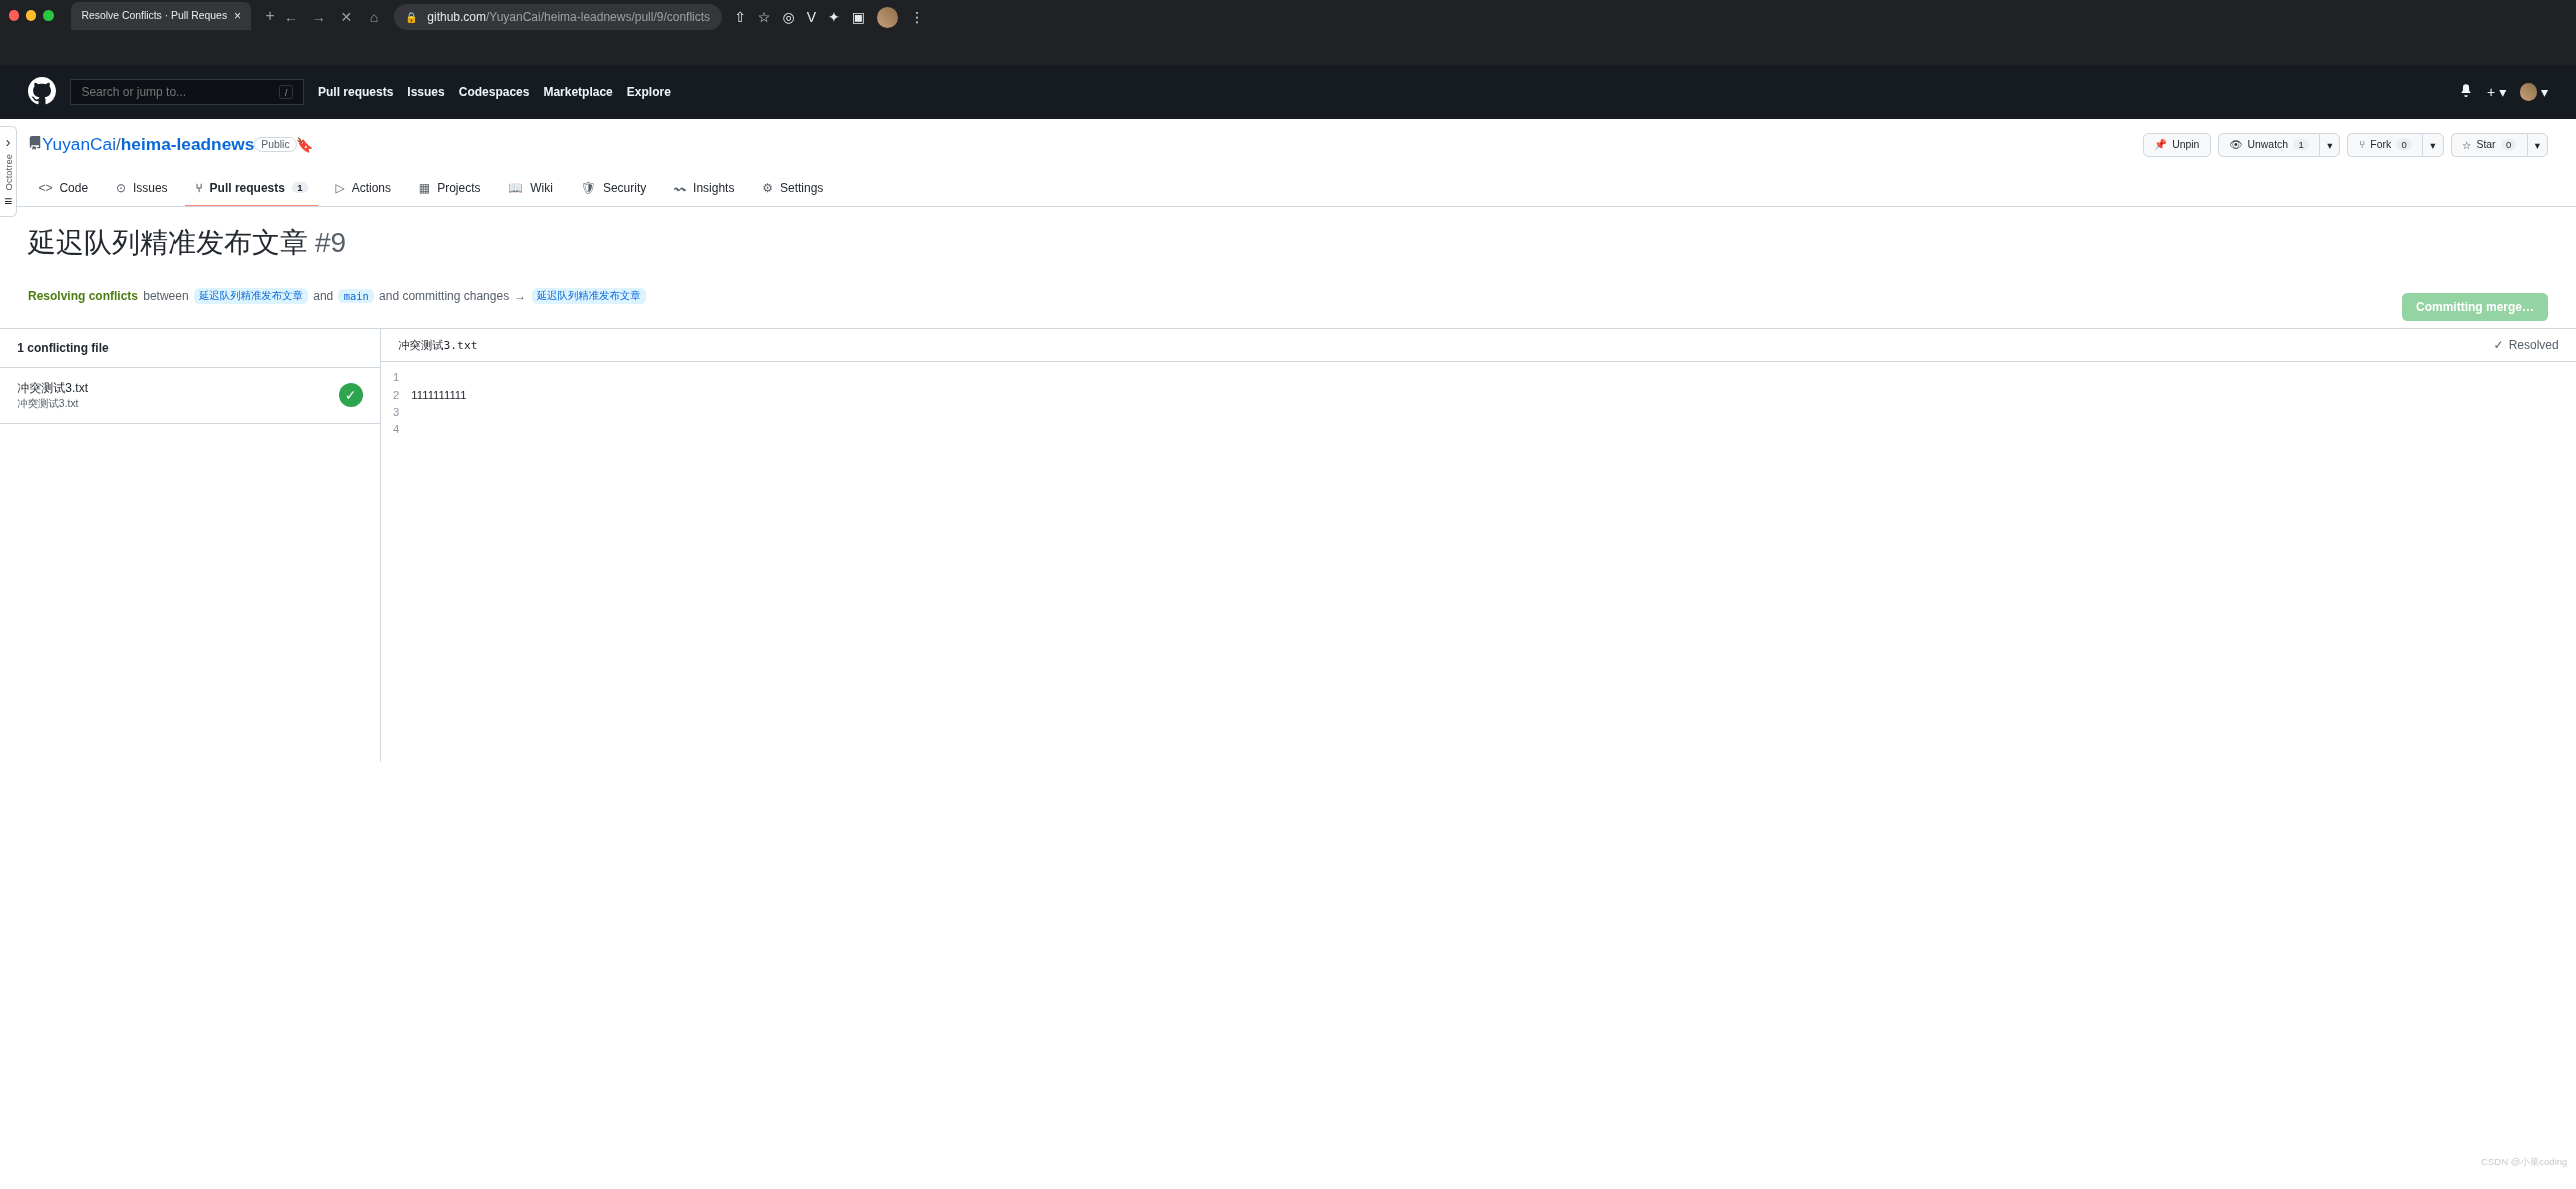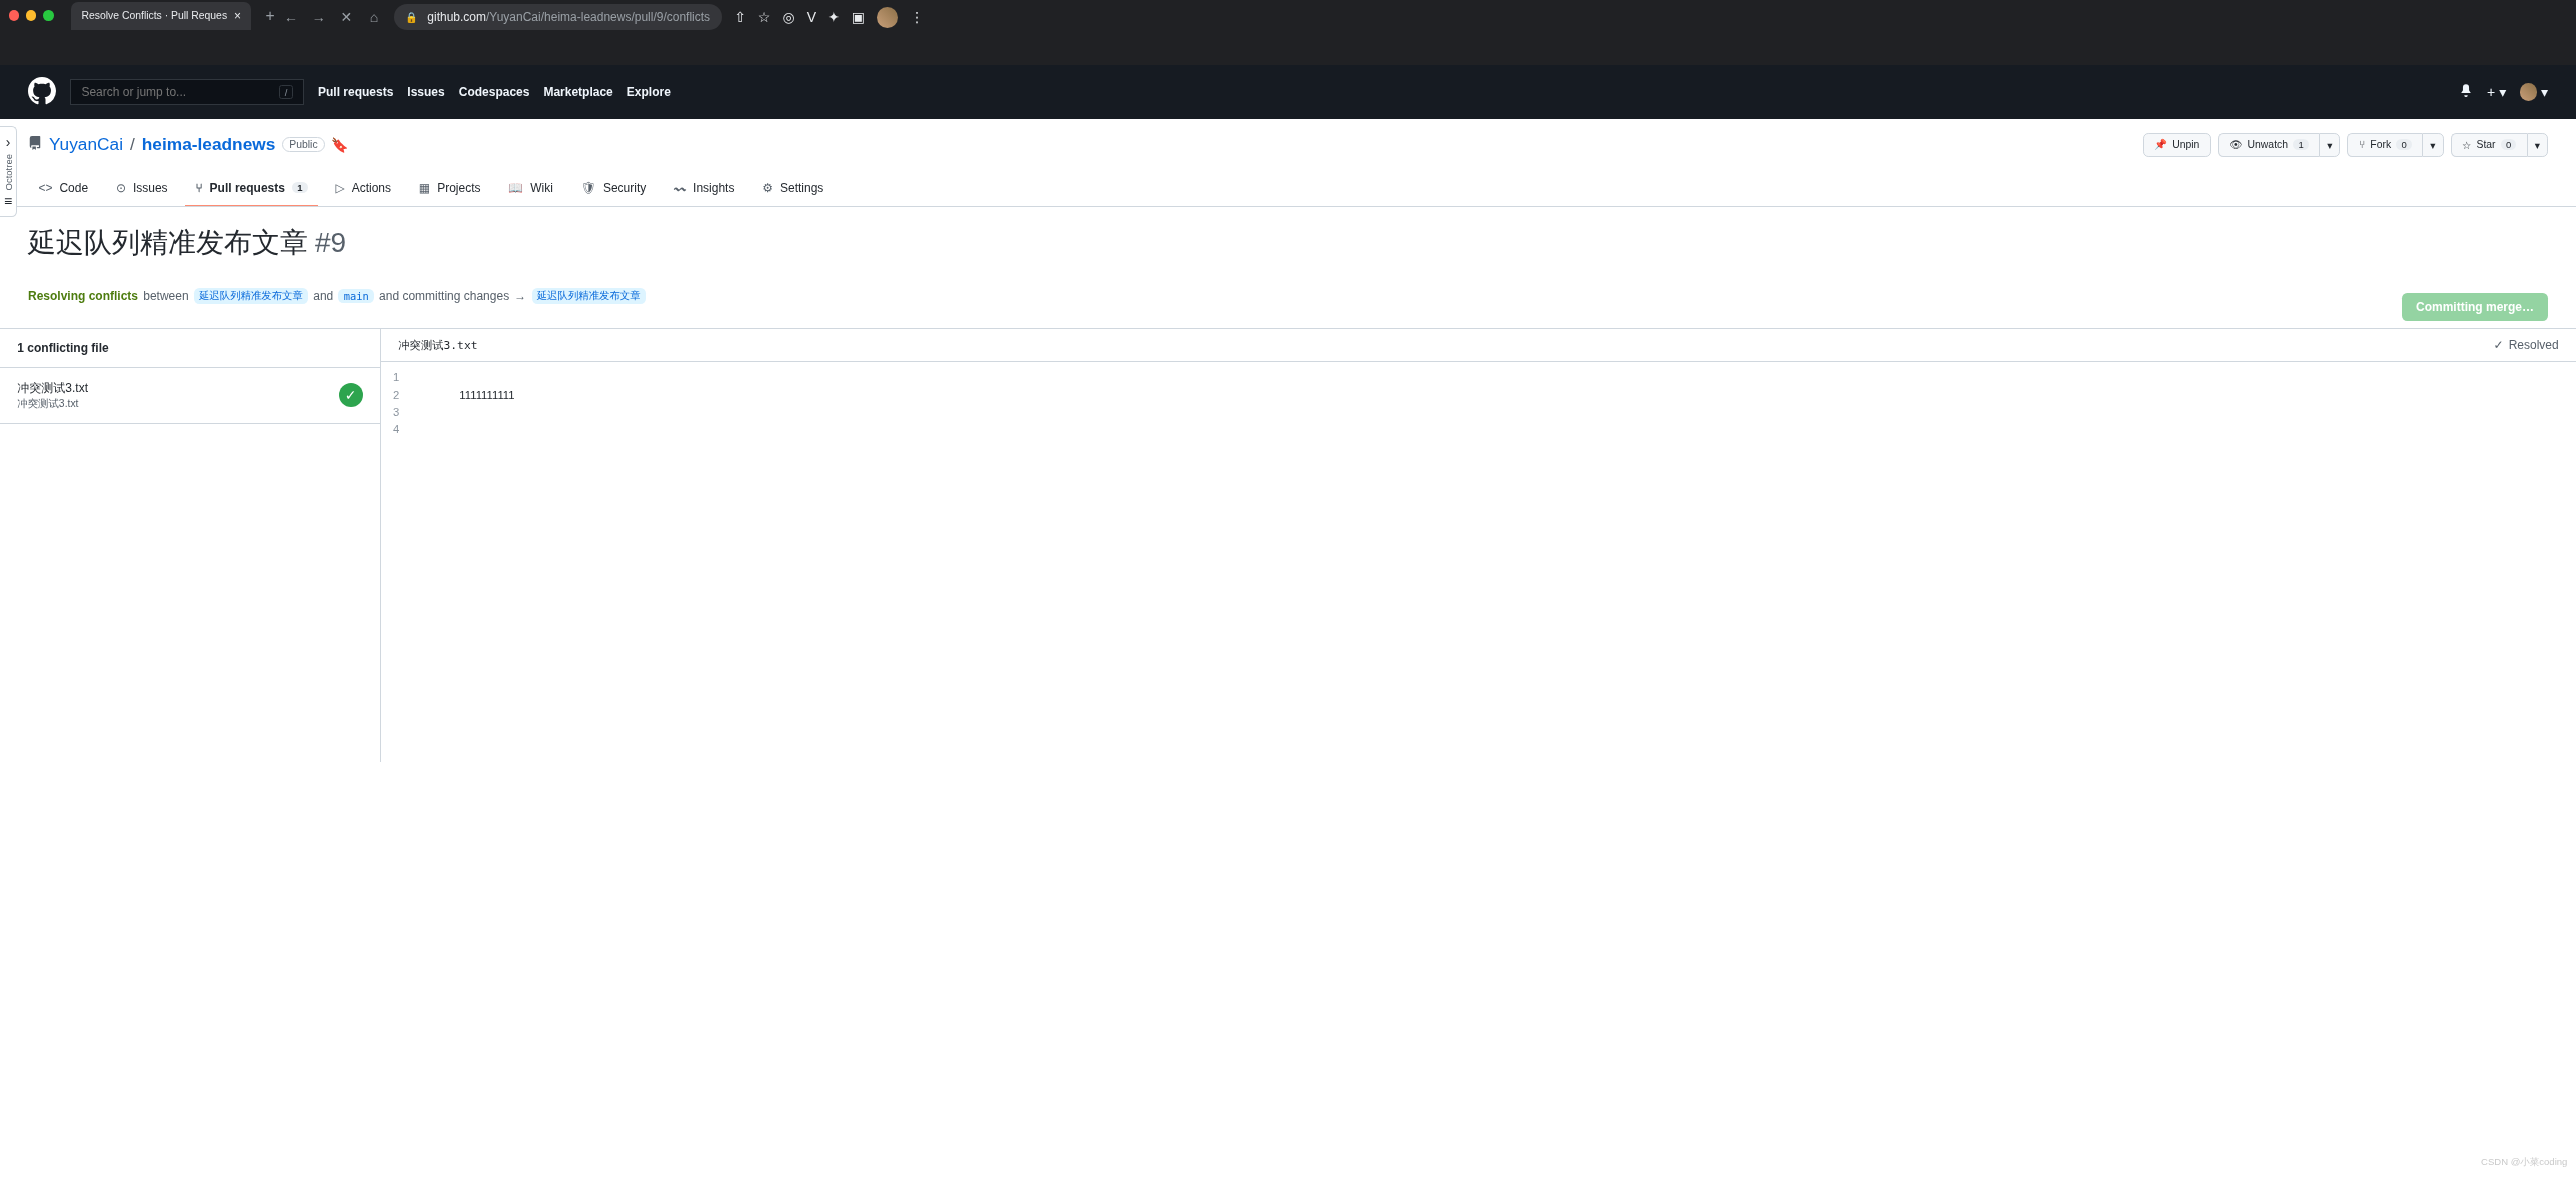--- a/index.html
+++ b/index.html
@@ -36,21 +36,21 @@
 .gh-nav-item { color: #f0f6fc; font-size: 12px; font-weight: 600; }
 .gh-header-right { margin-left: auto; display: flex; align-items: center; gap: 14px; color: #f0f6fc; }
 .gh-avatar { width: 17.3px; height: 17.3px; border-radius: 50%; background: linear-gradient(45deg,#c9a07a,#8b6f47); }
 
 
 .octotree-tab { position: fixed; left: 0; top: 126px; width: 17.3px; background: #fff; border: 0.9px solid #d0d7de; border-left: none; border-radius: 0 5.2px 5.2px 0; display: flex; flex-direction: column; align-items: center; padding: 7px 0; gap: 3.5px; z-index: 10; }
 .octotree-label { writing-mode: vertical-rl; transform: rotate(180deg); font-size: 9.5px; color: #57606a; }
 
 
 .repo-head { padding: 14px 28px 0 28px; border-bottom: 0.9px solid #d0d7de; }
-.repo-title-row { display: flex; align-items: center; gap: 7px; margin-bottom: 14px; }
+.repo-title-row { display: flex; align-items: center; margin-bottom: 14px; }
 .repo-icon { color: #57606a; }
 .repo-owner { color: #0969da; font-size: 17.3px; }
 .repo-sep { color: #57606a; font-size: 17.3px; }
 .repo-name { color: #0969da; font-size: 17.3px; font-weight: 600; }
 .vis-badge { border: 0.9px solid #d0d7de; border-radius: 2em; padding: 0.9px 6px; font-size: 10.4px; color: #57606a; }
 .bookmark { color: #f2cc60; }
 .repo-actions { margin-left: auto; display: flex; gap: 7px; }
 .repo-btn { display: flex; align-items: center; gap: 5.2px; background: #f6f8fa; border: 0.9px solid #d0d7de; border-radius: 5.2px; padding: 4.3px 10.4px; font-size: 10.4px; color: #24292f; }
 .repo-btn .count { background: #eaeef2; border-radius: 2em; padding: 0 5.2px; font-size: 9.5px; }
 .repo-btn-split { display: flex; }
@@ -85,21 +85,21 @@
 .conf-check { width: 24px; height: 24px; border-radius: 50%; background: #2da44e; color: #fff; display: flex; align-items: center; justify-content: center; }
 
 .conf-main { flex: 1; }
 .conf-main-head { display: flex; align-items: center; padding: 8.7px 17.3px; border-bottom: 0.9px solid #d0d7de; }
 .conf-main-filename { font-family: ui-monospace, SFMono-Regular, monospace; font-size: 11.3px; }
 .resolved-label { margin-left: auto; display: flex; align-items: center; gap: 5.2px; color: #57606a; font-size: 12px; }
 
 .editor { display: flex; font-family: ui-monospace, SFMono-Regular, monospace; font-size: 11.3px; padding-top: 7px; }
 .gutter { color: #8c959f; text-align: right; padding: 0 12px; line-height: 17.3px; user-select: none; }
 .gutter div { height: 17.3px; }
-.code-lines { line-height: 17.3px; margin-left: 48px; }
+.code-lines { line-height: 17.3px; }
 .code-lines div { height: 17.3px; white-space: pre; }
 
 .watermark { position: fixed; bottom: 20px; right: 8.7px; font-size: 9.5px; color: #c9c9c9; }
 </style>
 </head>
 <body>
 
 <div class="browser-chrome">
   <div class="tab-bar">
     <div class="traffic-lights">

